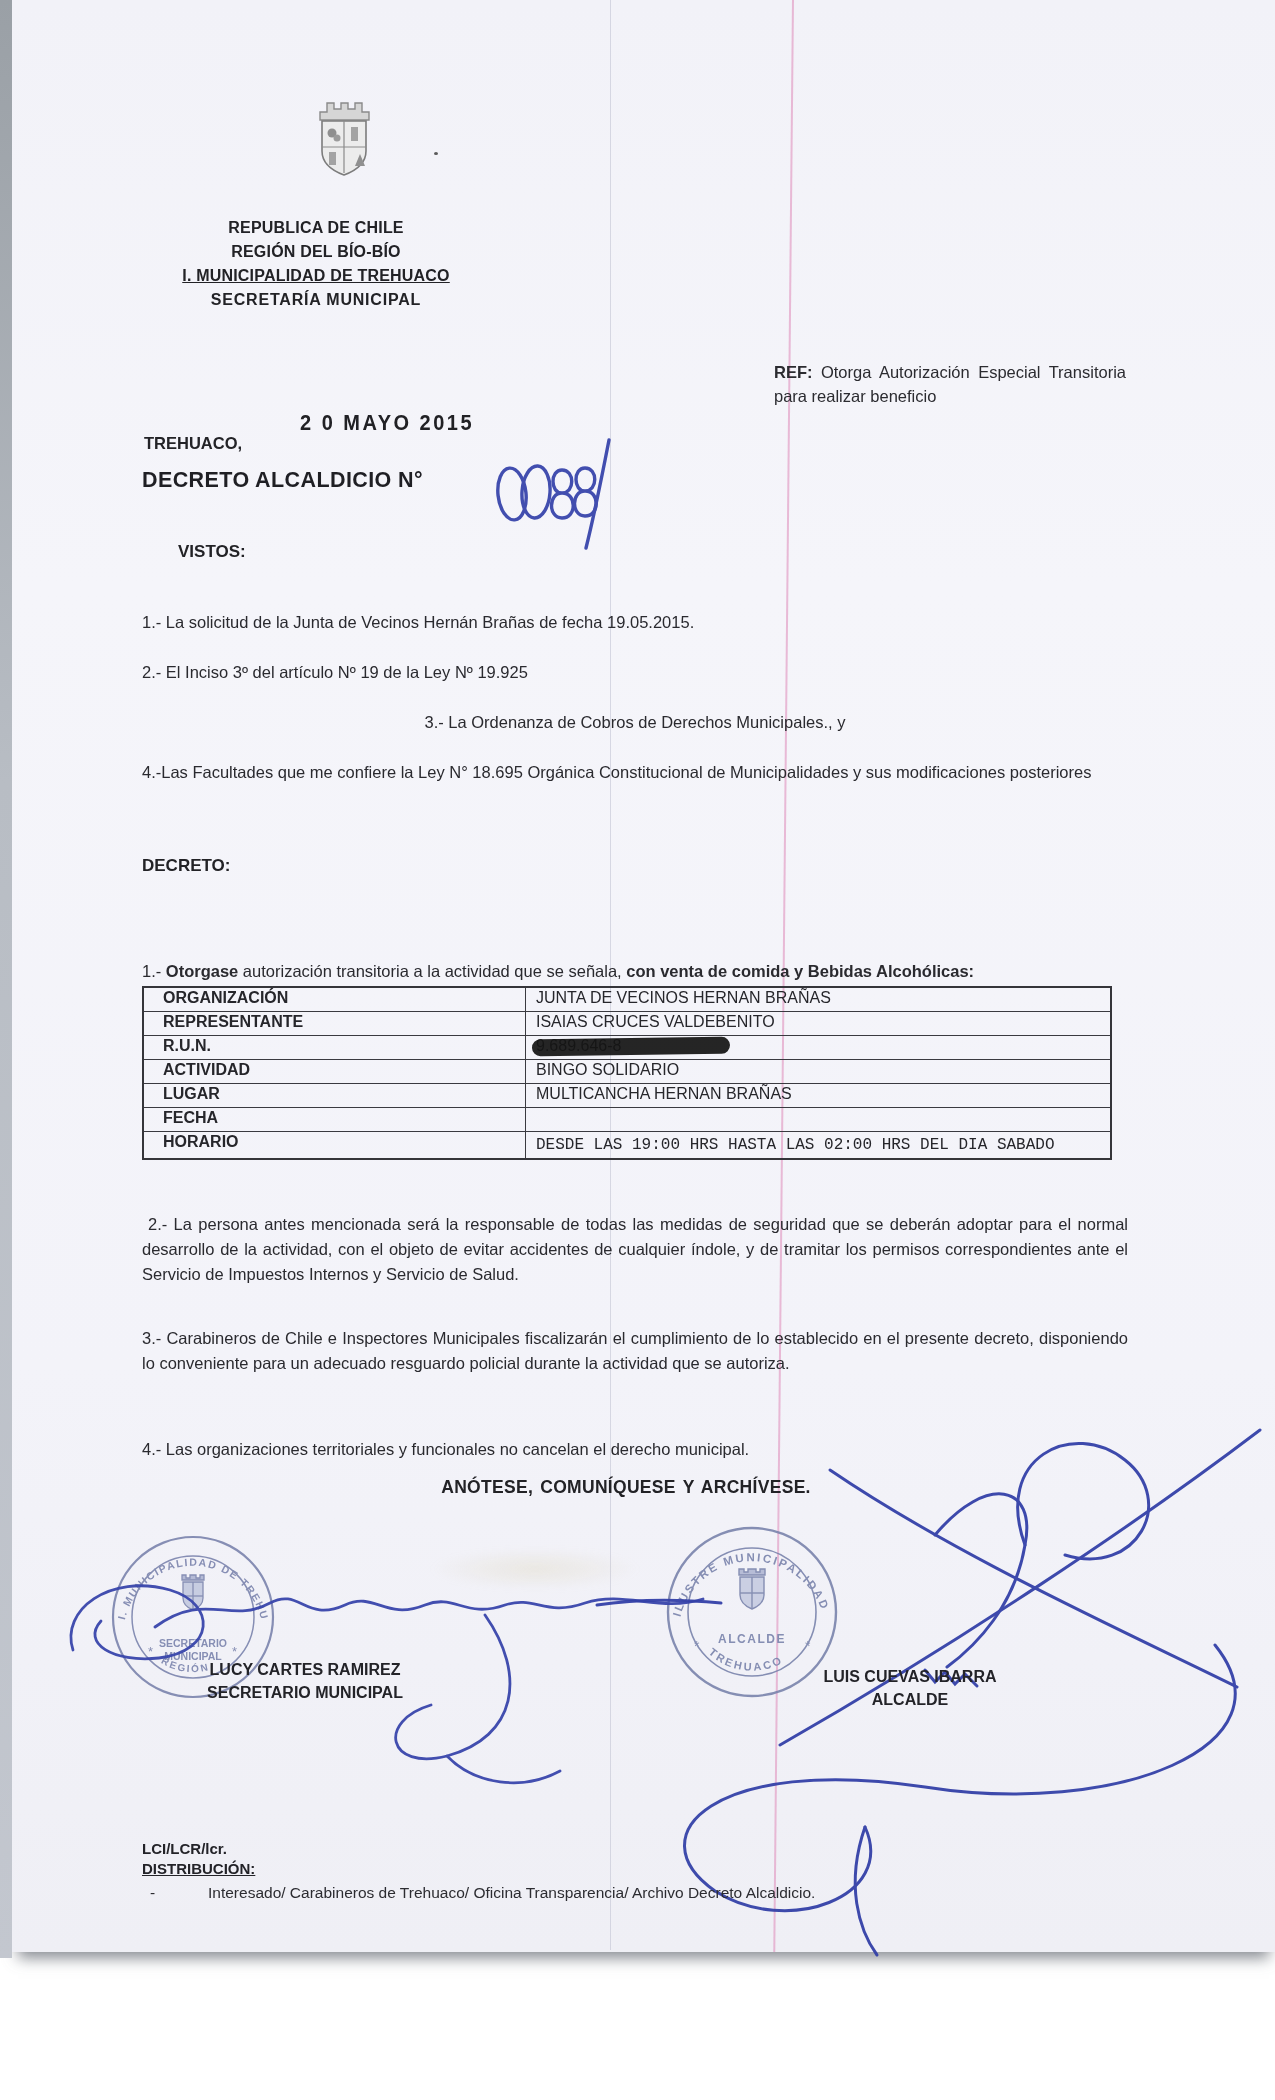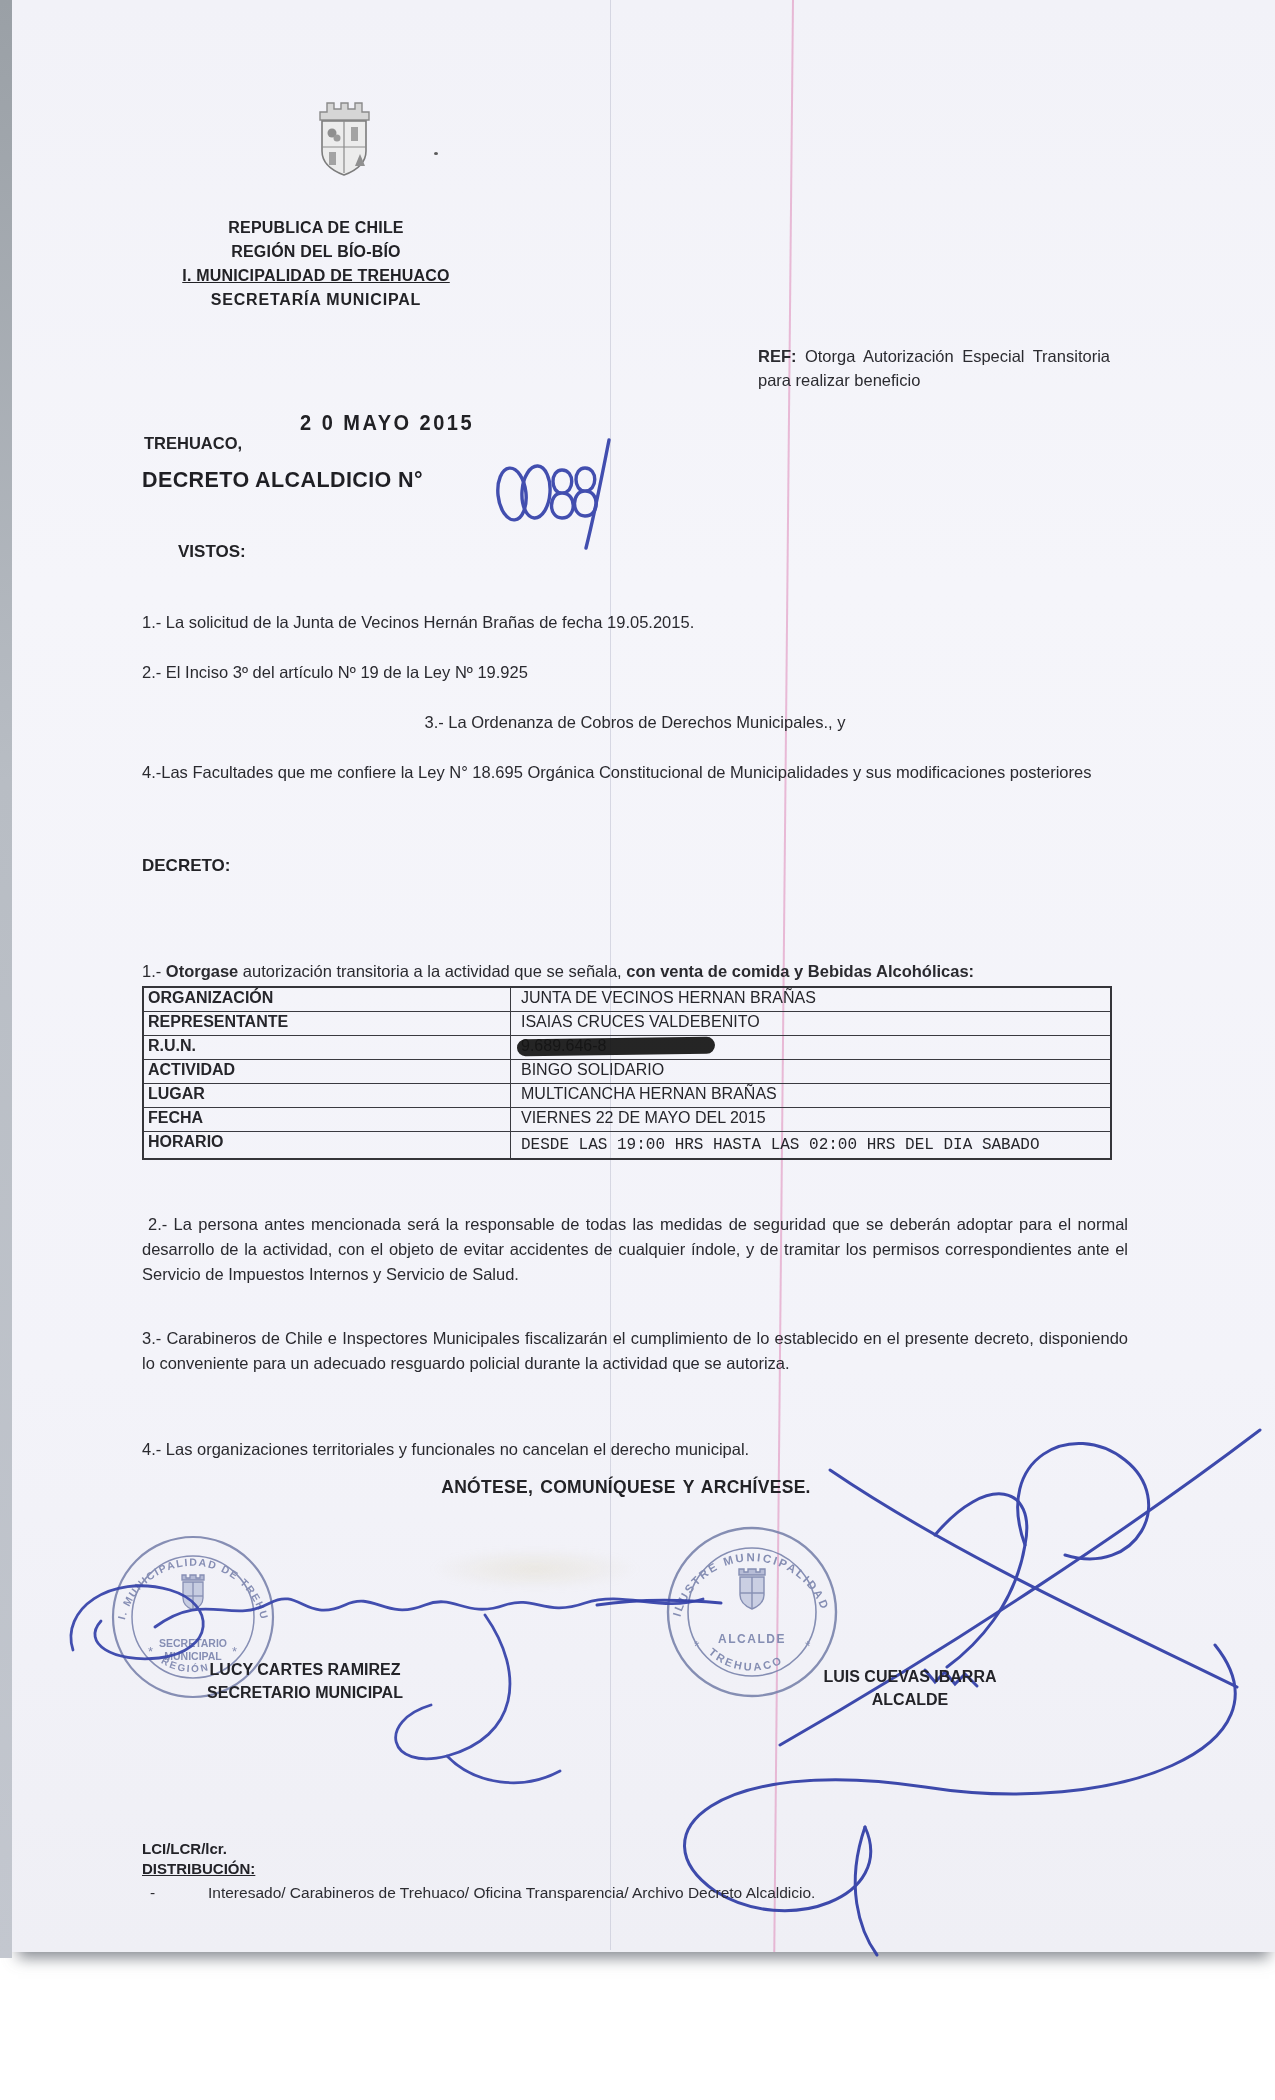--- a/index.html
+++ b/index.html
@@ -42,21 +42,21 @@
 
   .sec-head{position:absolute;left:142px;font-weight:bold;font-size:17px;color:#222226;}
   .bodytx{position:absolute;left:142px;width:986px;font-size:16.5px;line-height:25px;
     color:#2a2a2f;text-align:justify;}
   .bodytx b{font-weight:bold;}
 
   .doc-table{position:absolute;left:142px;top:986px;width:966px;border:2px solid #35353a;
     font-size:16px;color:#26262b;background:transparent;}
   .trow{display:flex;border-bottom:1px solid #3a3a40;min-height:23px;align-items:stretch;}
   .trow:last-child{border-bottom:none;}
-  .tlab{width:354px;border-right:1.5px solid #3a3a40;font-weight:bold;padding:1px 8px 0 4px;}
+  .tlab{width:354px;border-right:1.5px solid #3a3a40;font-weight:bold;padding:1px 8px 0 19px;}
   .tval{flex:1;padding:1px 8px 0 10px;position:relative;}
   .redact-bar{position:absolute;left:6px;top:2px;width:198px;height:17px;background:#121212;
     border-radius:9px;opacity:.92;transform:rotate(-0.8deg);}
   .redact-text{color:#3c3c3c;}
 
   .closing{position:absolute;left:142px;top:1477px;width:968px;text-align:center;
     font-weight:bold;font-size:17.5px;letter-spacing:.3px;color:#222226;word-spacing:2px;}
 
   .sig-name{position:absolute;text-align:center;font-weight:bold;font-size:16px;line-height:23px;color:#232328;}
   .sig-name.left{left:150px;top:1658px;width:310px;}
@@ -99,21 +99,21 @@
   <path d="M59 78 l5 -12 l5 12 Z" fill="#909090"></path>
 </svg>
 
 <div class="hdr">
   <div>REPUBLICA DE CHILE</div>
   <div>REGIÓN DEL BÍO-BÍO</div>
   <div class="u">I. MUNICIPALIDAD DE TREHUACO</div>
   <div class="sp">SECRETARÍA  MUNICIPAL</div>
 </div>
 
-<p class="ref" style="margin:0"><b>REF:</b><span> Otorga Autorización Especial Transitoria para realizar beneficio</span></p>
+<p class="ref" style="margin:16px"><b>REF:</b><span> Otorga Autorización Especial Transitoria para realizar beneficio</span></p>
 
 <div class="city">TREHUACO,</div>
 <div class="datestamp">2 0 MAYO 2015</div>
 
 <div class="decree-title">DECRETO ALCALDICIO N°</div>
 <svg class="handnum" viewBox="0 0 122 116">
   <g fill="none" stroke="#3946ac" stroke-width="3.4" stroke-linecap="round" opacity=".95">
     <ellipse cx="20" cy="58" rx="14" ry="26" transform="rotate(-6 20 58)"></ellipse>
     <ellipse cx="44" cy="56" rx="14" ry="26" transform="rotate(4 44 56)"></ellipse>
     <path d="M70 34 C58 34 58 57 70 57 C83 57 83 34 70 34 M70 57 C56 57 56 82 70 82 C85 82 85 57 70 57"></path>
@@ -147,21 +147,20 @@
   <div class="trow">
     <div class="tlab">ACTIVIDAD</div>
     <div class="tval">BINGO SOLIDARIO</div>
   </div>
   <div class="trow">
     <div class="tlab">LUGAR</div>
     <div class="tval">MULTICANCHA HERNAN BRAÑAS</div>
   </div>
   <div class="trow">
     <div class="tlab">FECHA</div>
-    <div class="tval">VIERNES 22 DE MAYO DEL 2015</div>
   </div>
   <div class="trow">
     <div class="tlab">HORARIO</div>
     <div class="tval" style="line-height:25px;font-family:Liberation Mono, monospace;">DESDE LAS 19:00 HRS HASTA LAS 02:00 HRS DEL DIA SABADO</div>
   </div>
 </div>
 
 <div class="bodytx" style="top:1212px;text-indent:6px;">2.-  La persona antes mencionada será la responsable de todas las medidas de seguridad que se deberán adoptar para el normal desarrollo de la actividad, con el objeto de evitar accidentes de cualquier índole, y de tramitar los permisos correspondientes ante el Servicio de Impuestos Internos y  Servicio de Salud.</div>
 <div class="bodytx" style="top:1326px;">3.- Carabineros de Chile e Inspectores Municipales fiscalizarán el cumplimiento de lo establecido en el presente decreto, disponiendo lo conveniente para un adecuado resguardo policial durante la actividad que se autoriza.</div>
 <div class="bodytx" style="top:1437px;text-align:left;">4.- Las organizaciones territoriales y funcionales no cancelan el derecho municipal.</div>

